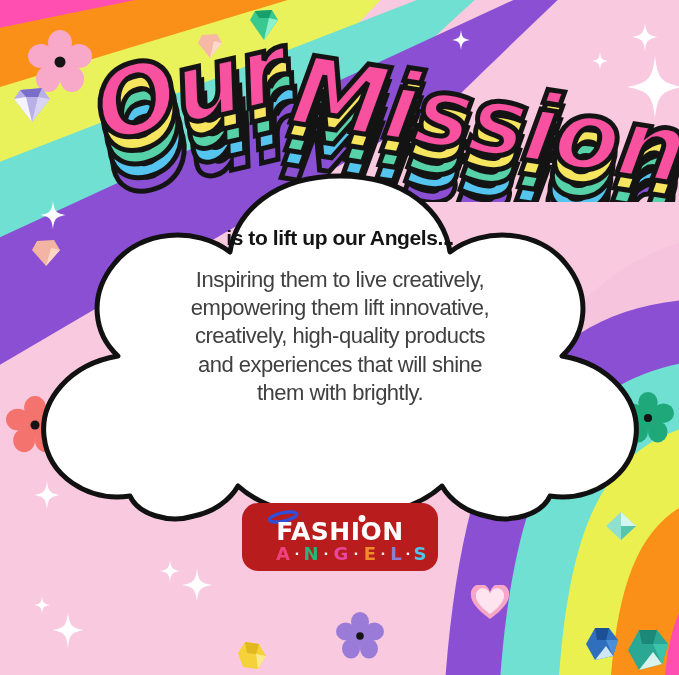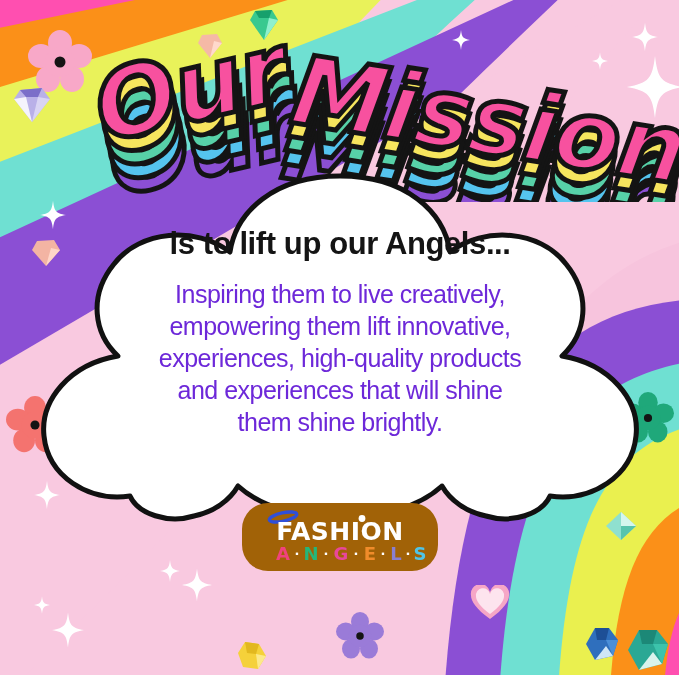--- a/index.html
+++ b/index.html
@@ -35,35 +35,35 @@
   #cloud-wrap {
     position:absolute; left:14px; top:168px; width:652px; height:360px; z-index:8;
   }
   #cloud-svg { display:block; width:652px; height:360px; }
 
   #cloud-text {
     position:absolute; left:88px; top:58px; width:476px;
     text-align:center; z-index:9;
   }
   #headline {
-    font-size:31px; font-weight:bold; color:#141414;
+    font-size:21px; font-weight:bold; color:#141414;
     letter-spacing:-0.4px; line-height:1.15;
   }
   #body-copy {
     margin-top:16px;
-    font-size:25px; color:#6d28d9; line-height:1.28;
+    font-size:22px; color:#404040; line-height:1.28;
     letter-spacing:-0.5px;
   }
   #body-copy div { white-space:nowrap; }
 
   
   #logo {
     position:absolute; left:242px; top:503px;
     width:196px; height:68px;
-    background:#a16207; border-radius:26px;
+    background:#b91c1c; border-radius:16px;
     z-index:12;
     display:flex; flex-direction:column;
     align-items:center; justify-content:center;
   }
   #logo-svg { display:block; }
 </style>
 </head>
 <body>
 
 <div id="poster">
@@ -300,23 +300,23 @@
         C 80 166 74 128 100 96
         C 126 62 182 58 216 84
         C 222 44 260 8 326 8 Z" fill="#ffffff" stroke="#111111" stroke-width="5" stroke-linejoin="round"></path>
     </svg>
 
     <div id="cloud-text">
       <div id="headline">is to lift up our Angels...</div>
       <div id="body-copy">
         <div>Inspiring them to live creatively,</div>
         <div>empowering them lift innovative,</div>
-        <div>experiences, high-quality products</div>
+        <div>creatively, high-quality products</div>
         <div>and experiences that will shine</div>
-        <div>them shine brightly.</div>
+        <div>them with brightly.</div>
       </div>
     </div>
   </div>
 
   <div id="logo">
     <svg id="logo-svg" width="178" height="58" viewBox="0 0 178 58">
 
       <ellipse cx="32" cy="9" rx="14" ry="4.2" fill="none" stroke="#2f4fd8" stroke-width="3.4" transform="rotate(-12 32 9)"></ellipse>
 
       <text x="89" y="32" fill="#ffffff" font-family="'DejaVu Sans','Liberation Sans',sans-serif" font-size="25" font-weight="bold" letter-spacing="0.5" text-anchor="middle">FASHION</text>

